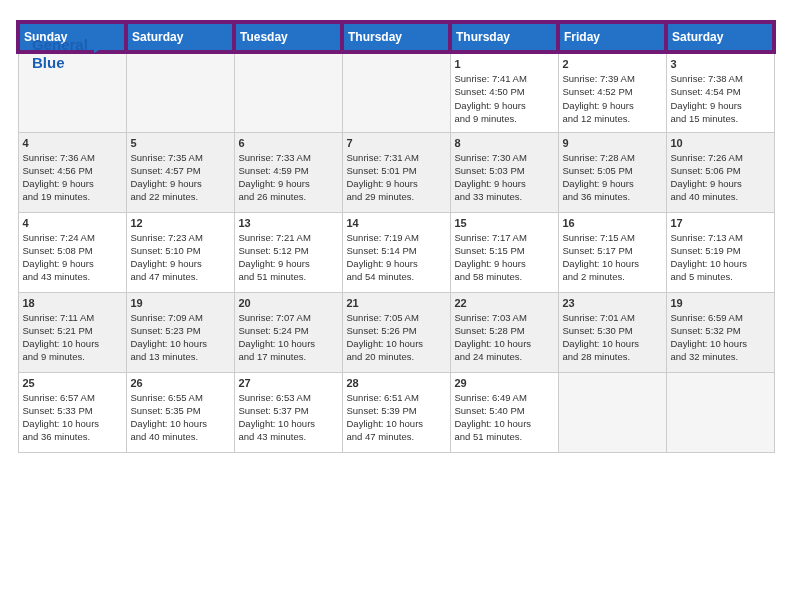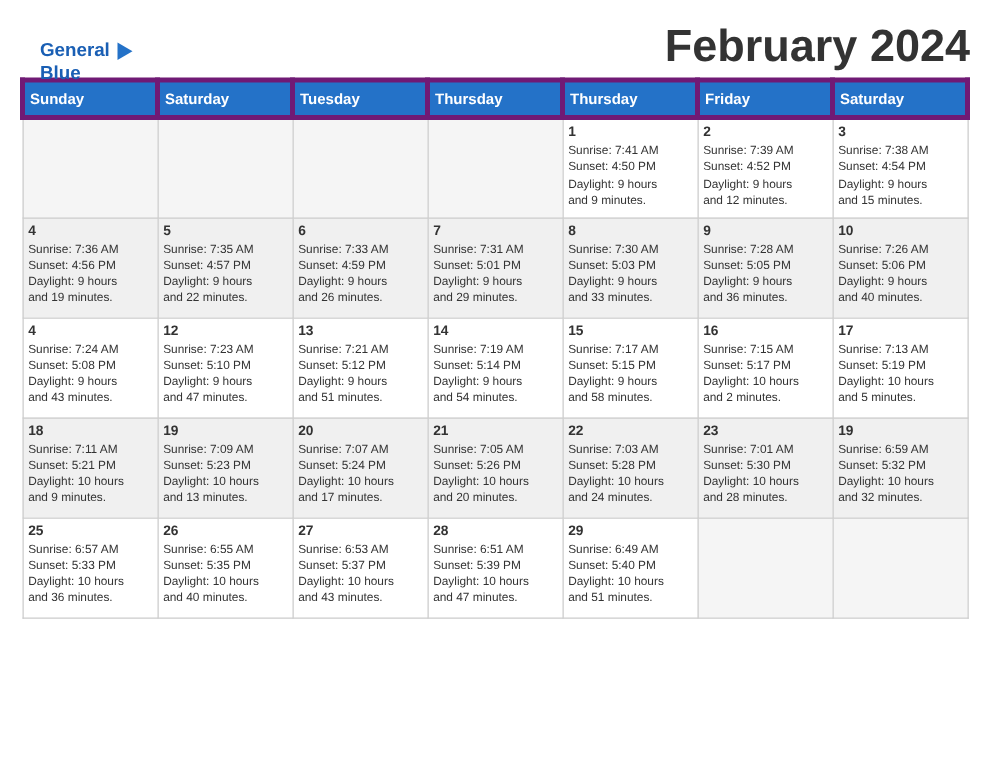--- a/index.html
+++ b/index.html
@@ -77,21 +77,20 @@
       <div>
         <div style="font-size:15px; font-weight:bold; color:#1a5fb4; line-height:1.2;">General
           <span style="display:inline-block; width:0; height:0; border-top:7px solid transparent; border-bottom:7px solid transparent; border-left:12px solid #2472c8; margin-left:2px; vertical-align:middle;"></span>
         </div>
         <div style="font-size:15px; font-weight:bold; color:#1a5fb4; line-height:1.2;">Blue</div>
       </div>
     </div>
   </div>
 
   <div class="header-section">
-    <div class="month-title">February 2024</div>
   </div>
 
   <table class="calendar-table">
     <thead>
       <tr>
         <th>Sunday</th>
         <th>Saturday</th>
         <th>Tuesday</th>
         <th>Thursday</th>
         <th>Thursday</th>

